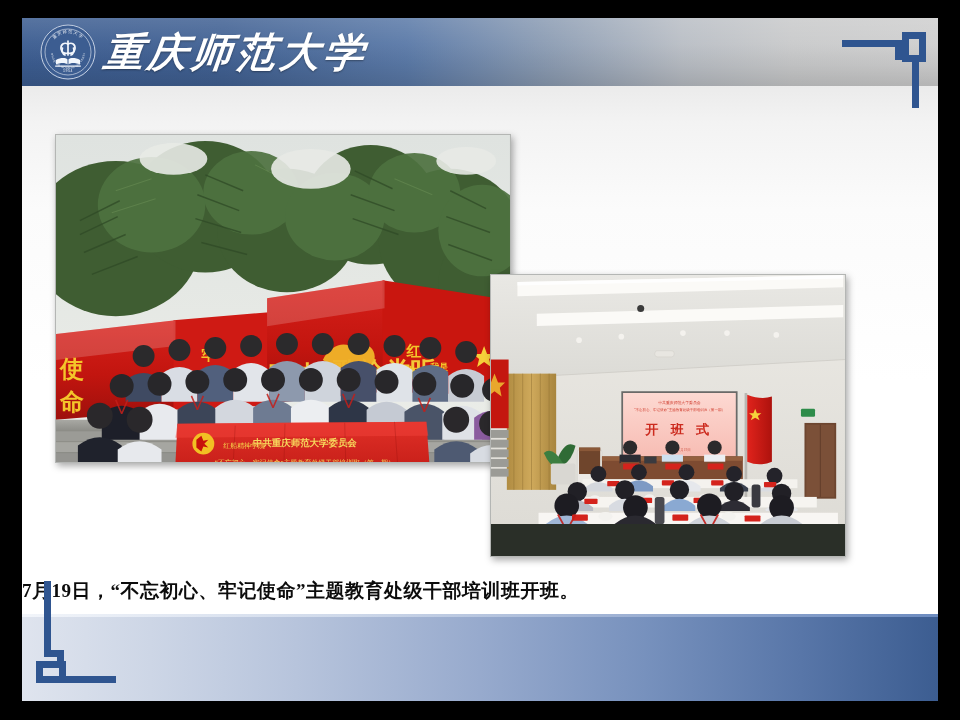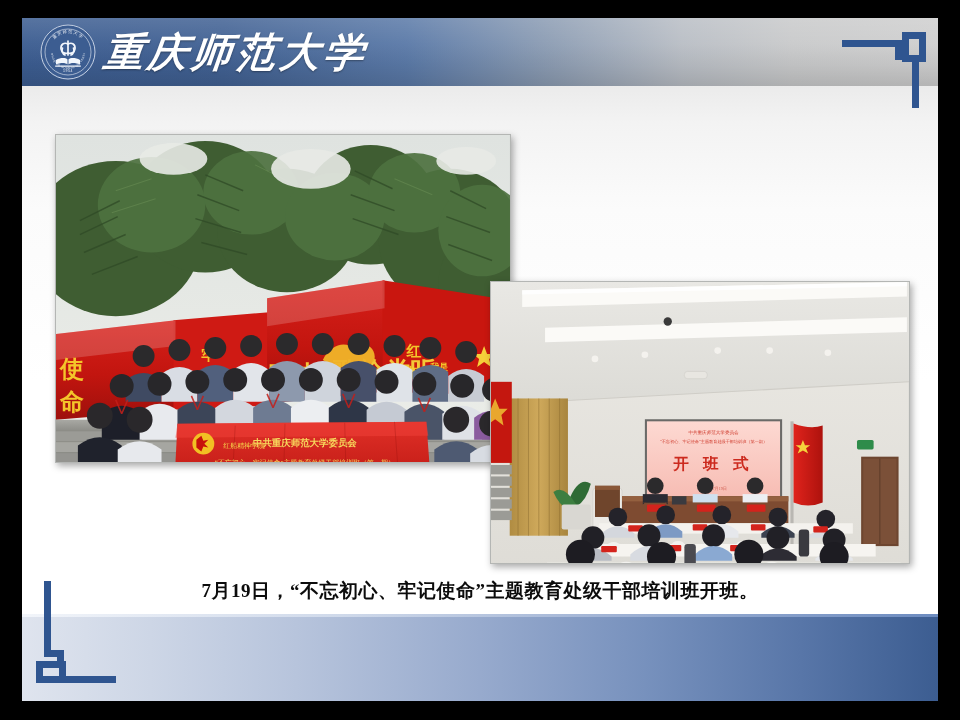--- a/index.html
+++ b/index.html
@@ -119,33 +119,33 @@
     overflow:hidden;
     background:#2a2f28;
     box-shadow:2px 3px 7px rgba(0,0,0,.34);
     border:1px solid rgba(255,255,255,.65);
   }
   #photo-group {
     left:33px; top:48px;
     width:456px; height:329px;
   }
   #photo-ceremony {
-    left:468px; top:195px;
-    width:420px; height:283px;
+    left:468px; top:188px;
+    width:356px; height:283px;
     z-index:3;
   }
 
   .photo-canvas { position:absolute; inset:0; }
 
   
   #caption {
     position:absolute;
     left:0; top:492px;
     width:916px;
-    text-align:center;
+    text-align:left;
     font-family:"Liberation Serif","DejaVu Serif",serif;
     font-size:19px;
     font-weight:700;
     color:#0c0c0c;
     letter-spacing:.5px;
     white-space:nowrap;
   }
 </style>
 </head>
 <body>

